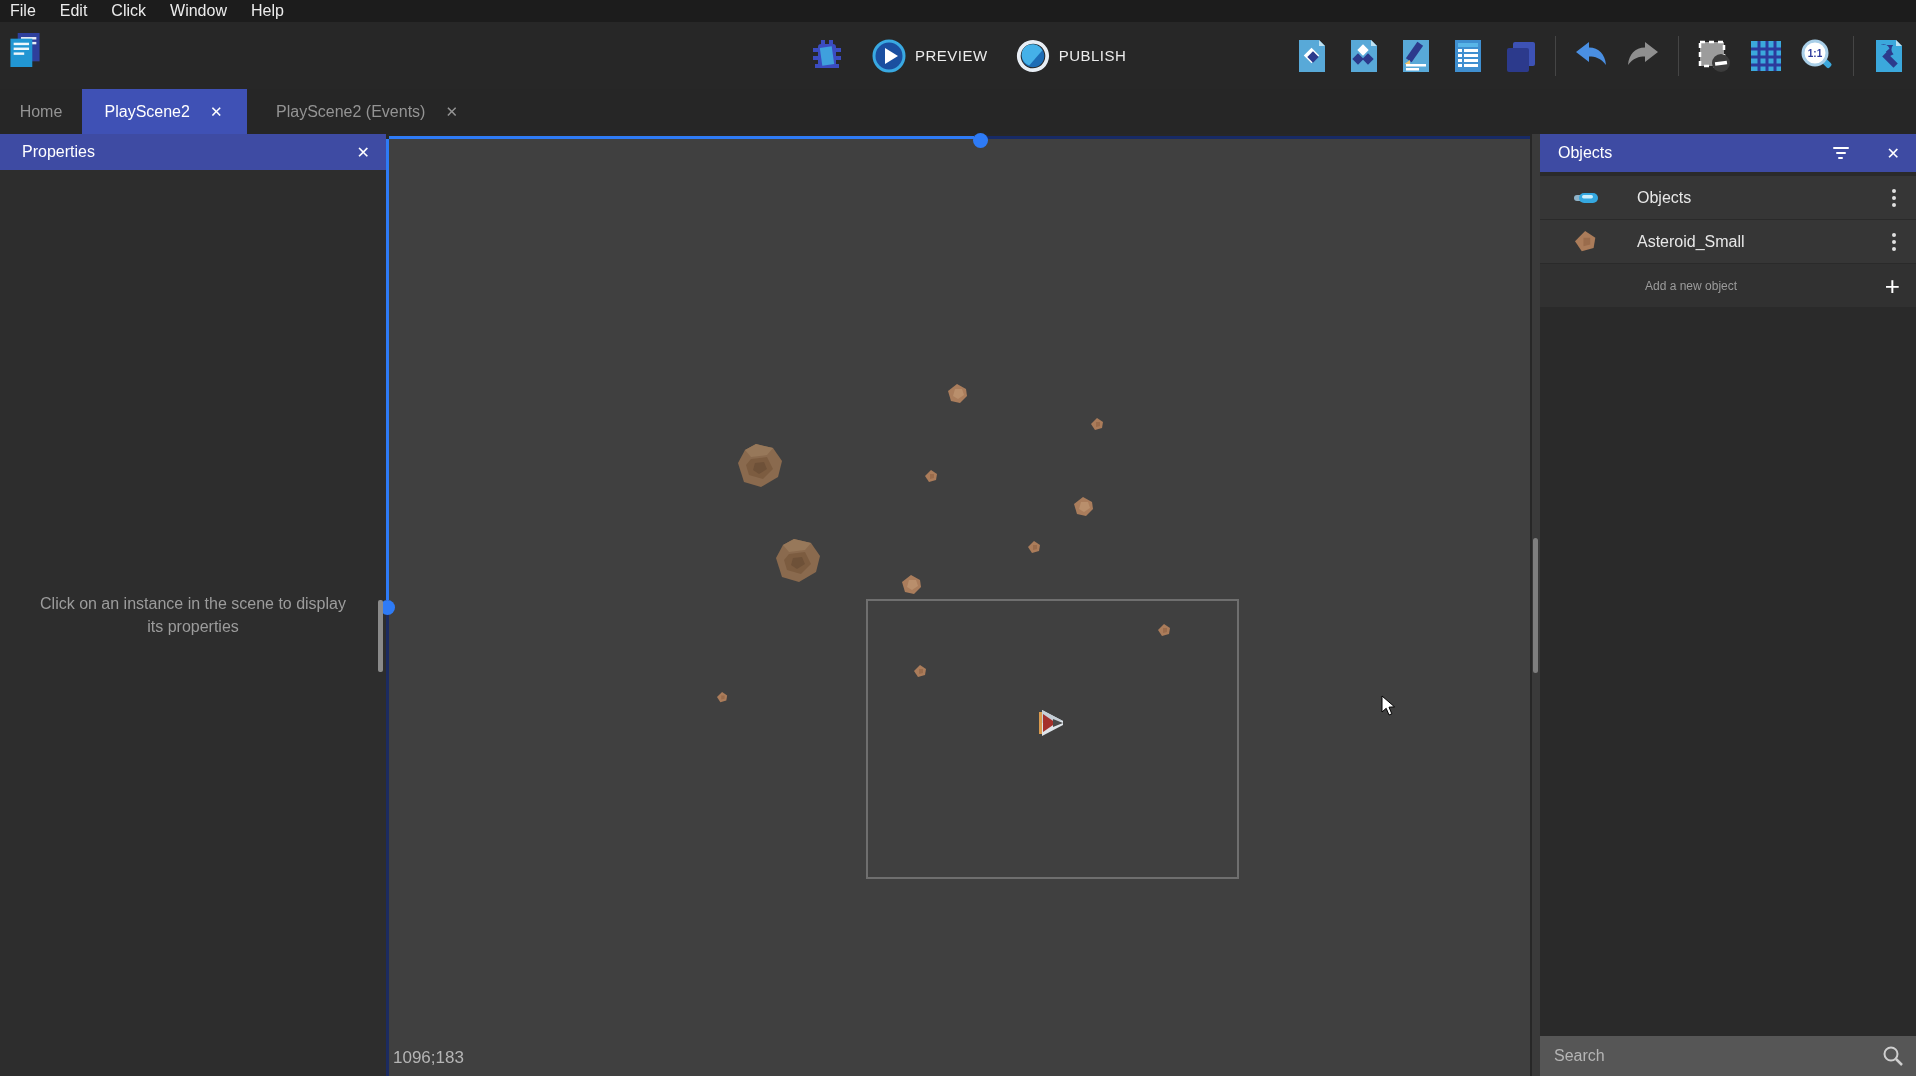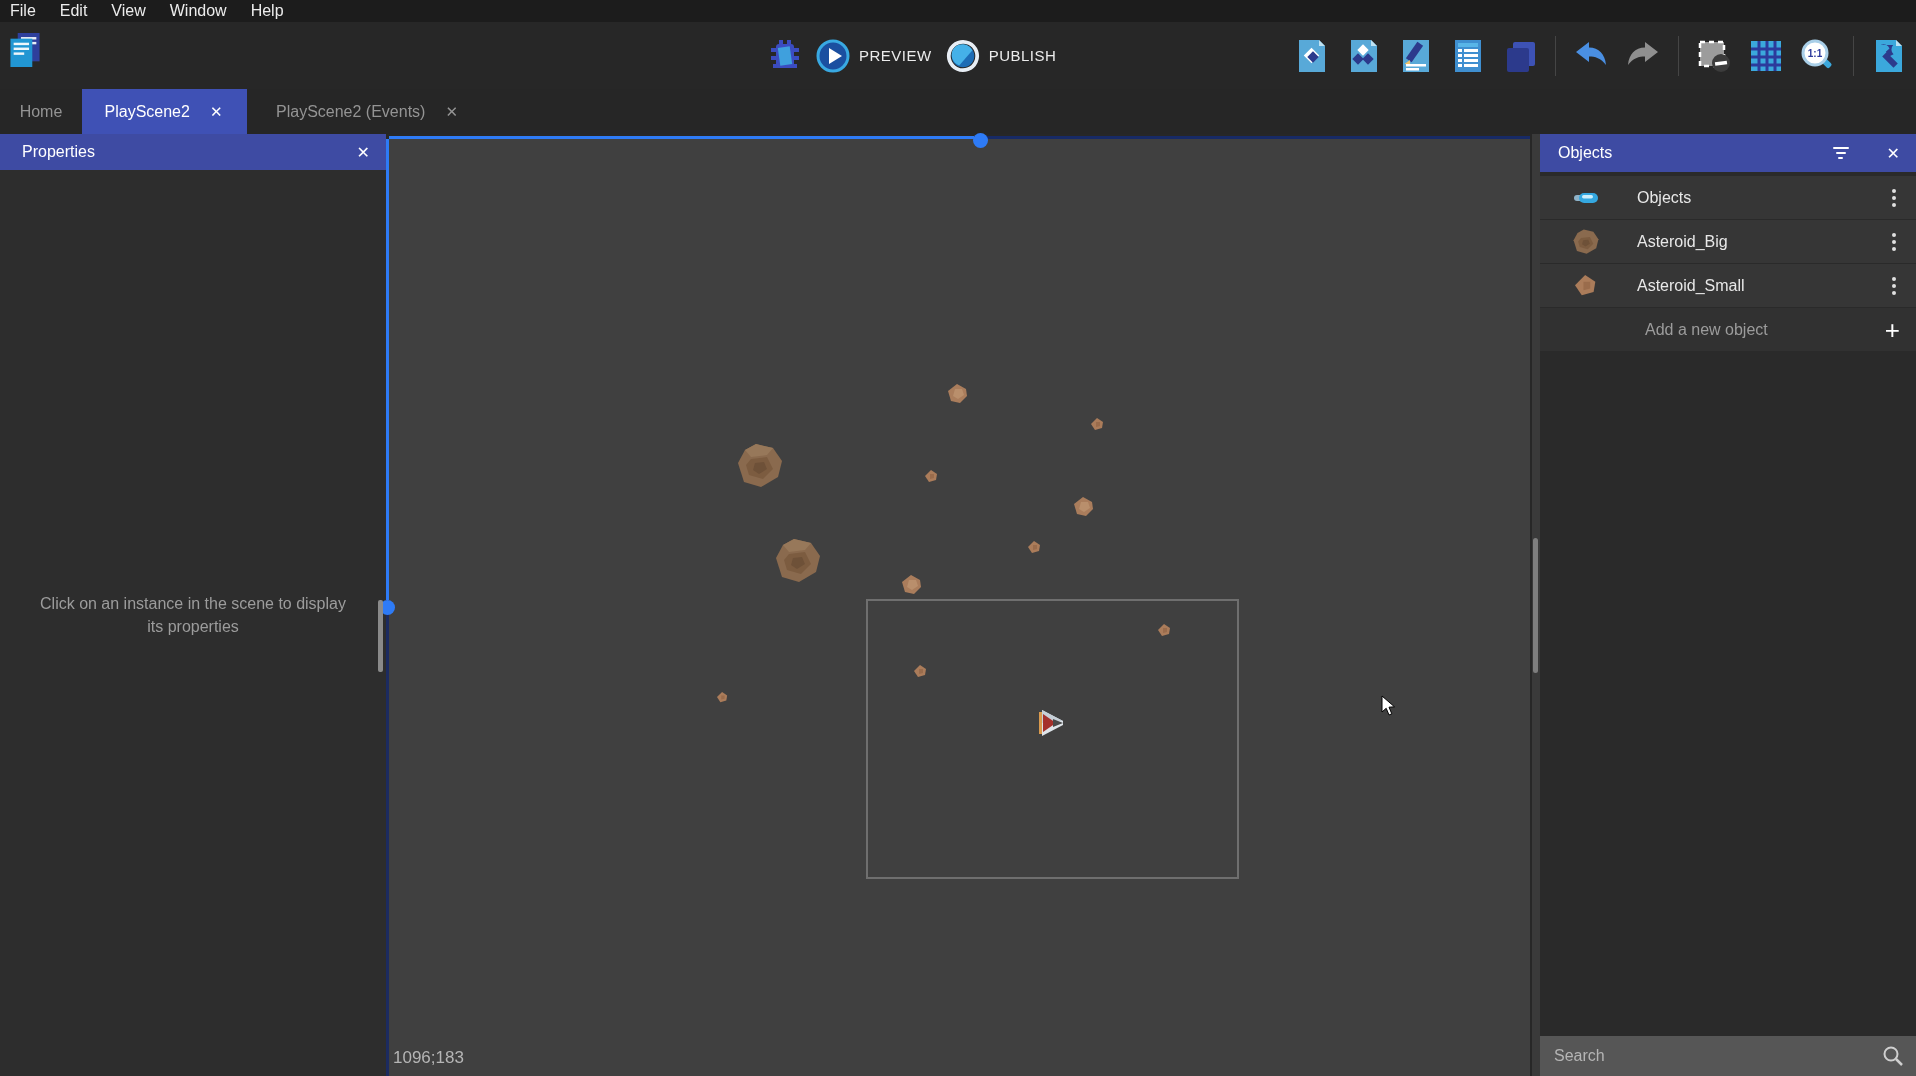--- a/index.html
+++ b/index.html
@@ -10,22 +10,22 @@
   
   .menubar { position:absolute; left:0; top:0; width:1916px; height:22px;
              background:#1c1c1c; display:flex; align-items:center; gap:0; z-index:6; }
   .menu-item { color:#ececec; font-size:16px; padding:2px 12px; cursor:default; }
   .menu-item:first-child { padding-left:10px; }
 
   
   .toolbar { position:absolute; left:0; top:22px; width:1916px; height:67px;
              background:#272727; z-index:5; }
   .tb-left { position:absolute; left:8px; top:10px; }
-  .tb-center { position:absolute; left:768px; top:0; height:67px; display:flex;
-               align-items:center; gap:14px; }
+  .tb-center { position:absolute; left:810px; top:0; height:67px; display:flex;
+               align-items:center; gap:28px; }
   .tb-btn { display:flex; align-items:center; gap:9px; color:#ececec; font-size:15px;
             letter-spacing:0.5px; cursor:pointer; }
   .tb-right { position:absolute; right:10px; top:0; height:67px; display:flex;
               align-items:center; gap:18px; }
   .tb-icon { width:34px; height:36px; display:flex; align-items:center; justify-content:center; cursor:pointer; }
   .tb-sep { width:1px; height:40px; background:#454545; }
 
   
   .tabbar { position:absolute; left:0; top:89px; width:1916px; height:45px;
             background:#262626; z-index:5; }
@@ -78,38 +78,38 @@
   .filter-icon { display:flex; flex-direction:column; align-items:center; gap:3px; padding:0 22px 0 0; cursor:pointer; }
   .filter-icon span { display:block; background:#fff; height:2px; border-radius:1px; }
   .obj-rows { position:absolute; left:0; top:42px; width:100%; }
   .obj-row { position:relative; height:43px; background:#363636; margin-bottom:1px;
              display:flex; align-items:center; cursor:pointer; }
   .obj-icon { width:30px; margin-left:31px; display:flex; justify-content:center; }
   .obj-label { margin-left:36px; color:#e8e8e8; font-size:16px; flex:1; }
   .obj-dots { width:4px; margin-right:20px; display:flex; flex-direction:column; gap:3px; cursor:pointer; }
   .obj-dots i { width:4px; height:4px; border-radius:50%; background:#e0e0e0; }
   .add-row { position:relative; height:43px; background:#313131; display:flex; align-items:center; cursor:pointer; }
-  .add-label { margin-left:105px; color:#9c9c9c; font-size:16px; flex:1; }
+  .add-label { margin-left:105px; color:#9c9c9c; font-size:12px; flex:1; }
   .add-plus { color:#fff; font-size:26px; font-weight:300; margin-right:16px; line-height:20px; }
   .search-bar { position:absolute; left:0; bottom:0; width:100%; height:40px; background:#565656;
                 display:flex; align-items:center; }
   .search-input { flex:1; background:transparent; border:none; outline:none; color:#86efac;
                   font-size:16px; padding-left:14px; font-family:"Liberation Sans", sans-serif; }
   .search-input::placeholder { color:#b5b5b5; opacity:1; }
   .search-glyph { margin-right:12px; display:flex; }
 </style>
 </head>
 <body>
 
 <div class="app">
 
   <div class="menubar">
     <span class="menu-item">File</span>
     <span class="menu-item">Edit</span>
-    <span class="menu-item">View</span>
+    <span class="menu-item">Click</span>
     <span class="menu-item">Window</span>
     <span class="menu-item">Help</span>
   </div>
 
   <div class="toolbar">
     <div class="tb-left">
       <span class="tb-icon">
         <svg width="42" height="46" viewBox="0 0 42 46">
           <rect x="12" y="2" width="27" height="35" fill="#2e3f9c"></rect>
           <rect x="16" y="7" width="19" height="3" fill="#e8eef5"></rect>
@@ -401,35 +401,20 @@
         </span>
         <span class="obj-label">Objects</span>
         <span class="obj-dots">
             <i></i>
             <i></i>
             <i></i>
           </span>
       </div>
       <div class="obj-row">
         <span class="obj-icon">
-          <svg width="26" height="26" viewBox="0 0 46 46">
-              <polygon points="19,1 36,5 45,18 41,34 24,44 7,39 1,20 8,7" fill="#8a6a4e"></polygon>
-              <polygon points="14,16 30,14 36,26 26,36 12,32 9,22" fill="#7c5c40"></polygon>
-              <polygon points="18,20 27,19 30,26 22,31 16,27" fill="#6e5138"></polygon>
-            </svg>
-        </span>
-        <span class="obj-label">Asteroid_Big</span>
-        <span class="obj-dots">
-            <i></i>
-            <i></i>
-            <i></i>
-          </span>
-      </div>
-      <div class="obj-row">
-        <span class="obj-icon">
           <svg width="22" height="22" viewBox="0 0 13 13">
               <polygon points="6,0 12,4 11,10 4,12 0,6" fill="#ab7c5a"></polygon>
               <polygon points="5,4 9,4 9,8 5,9" fill="#9a6c4c"></polygon>
             </svg>
         </span>
         <span class="obj-label">Asteroid_Small</span>
         <span class="obj-dots">
             <i></i>
             <i></i>
             <i></i>

